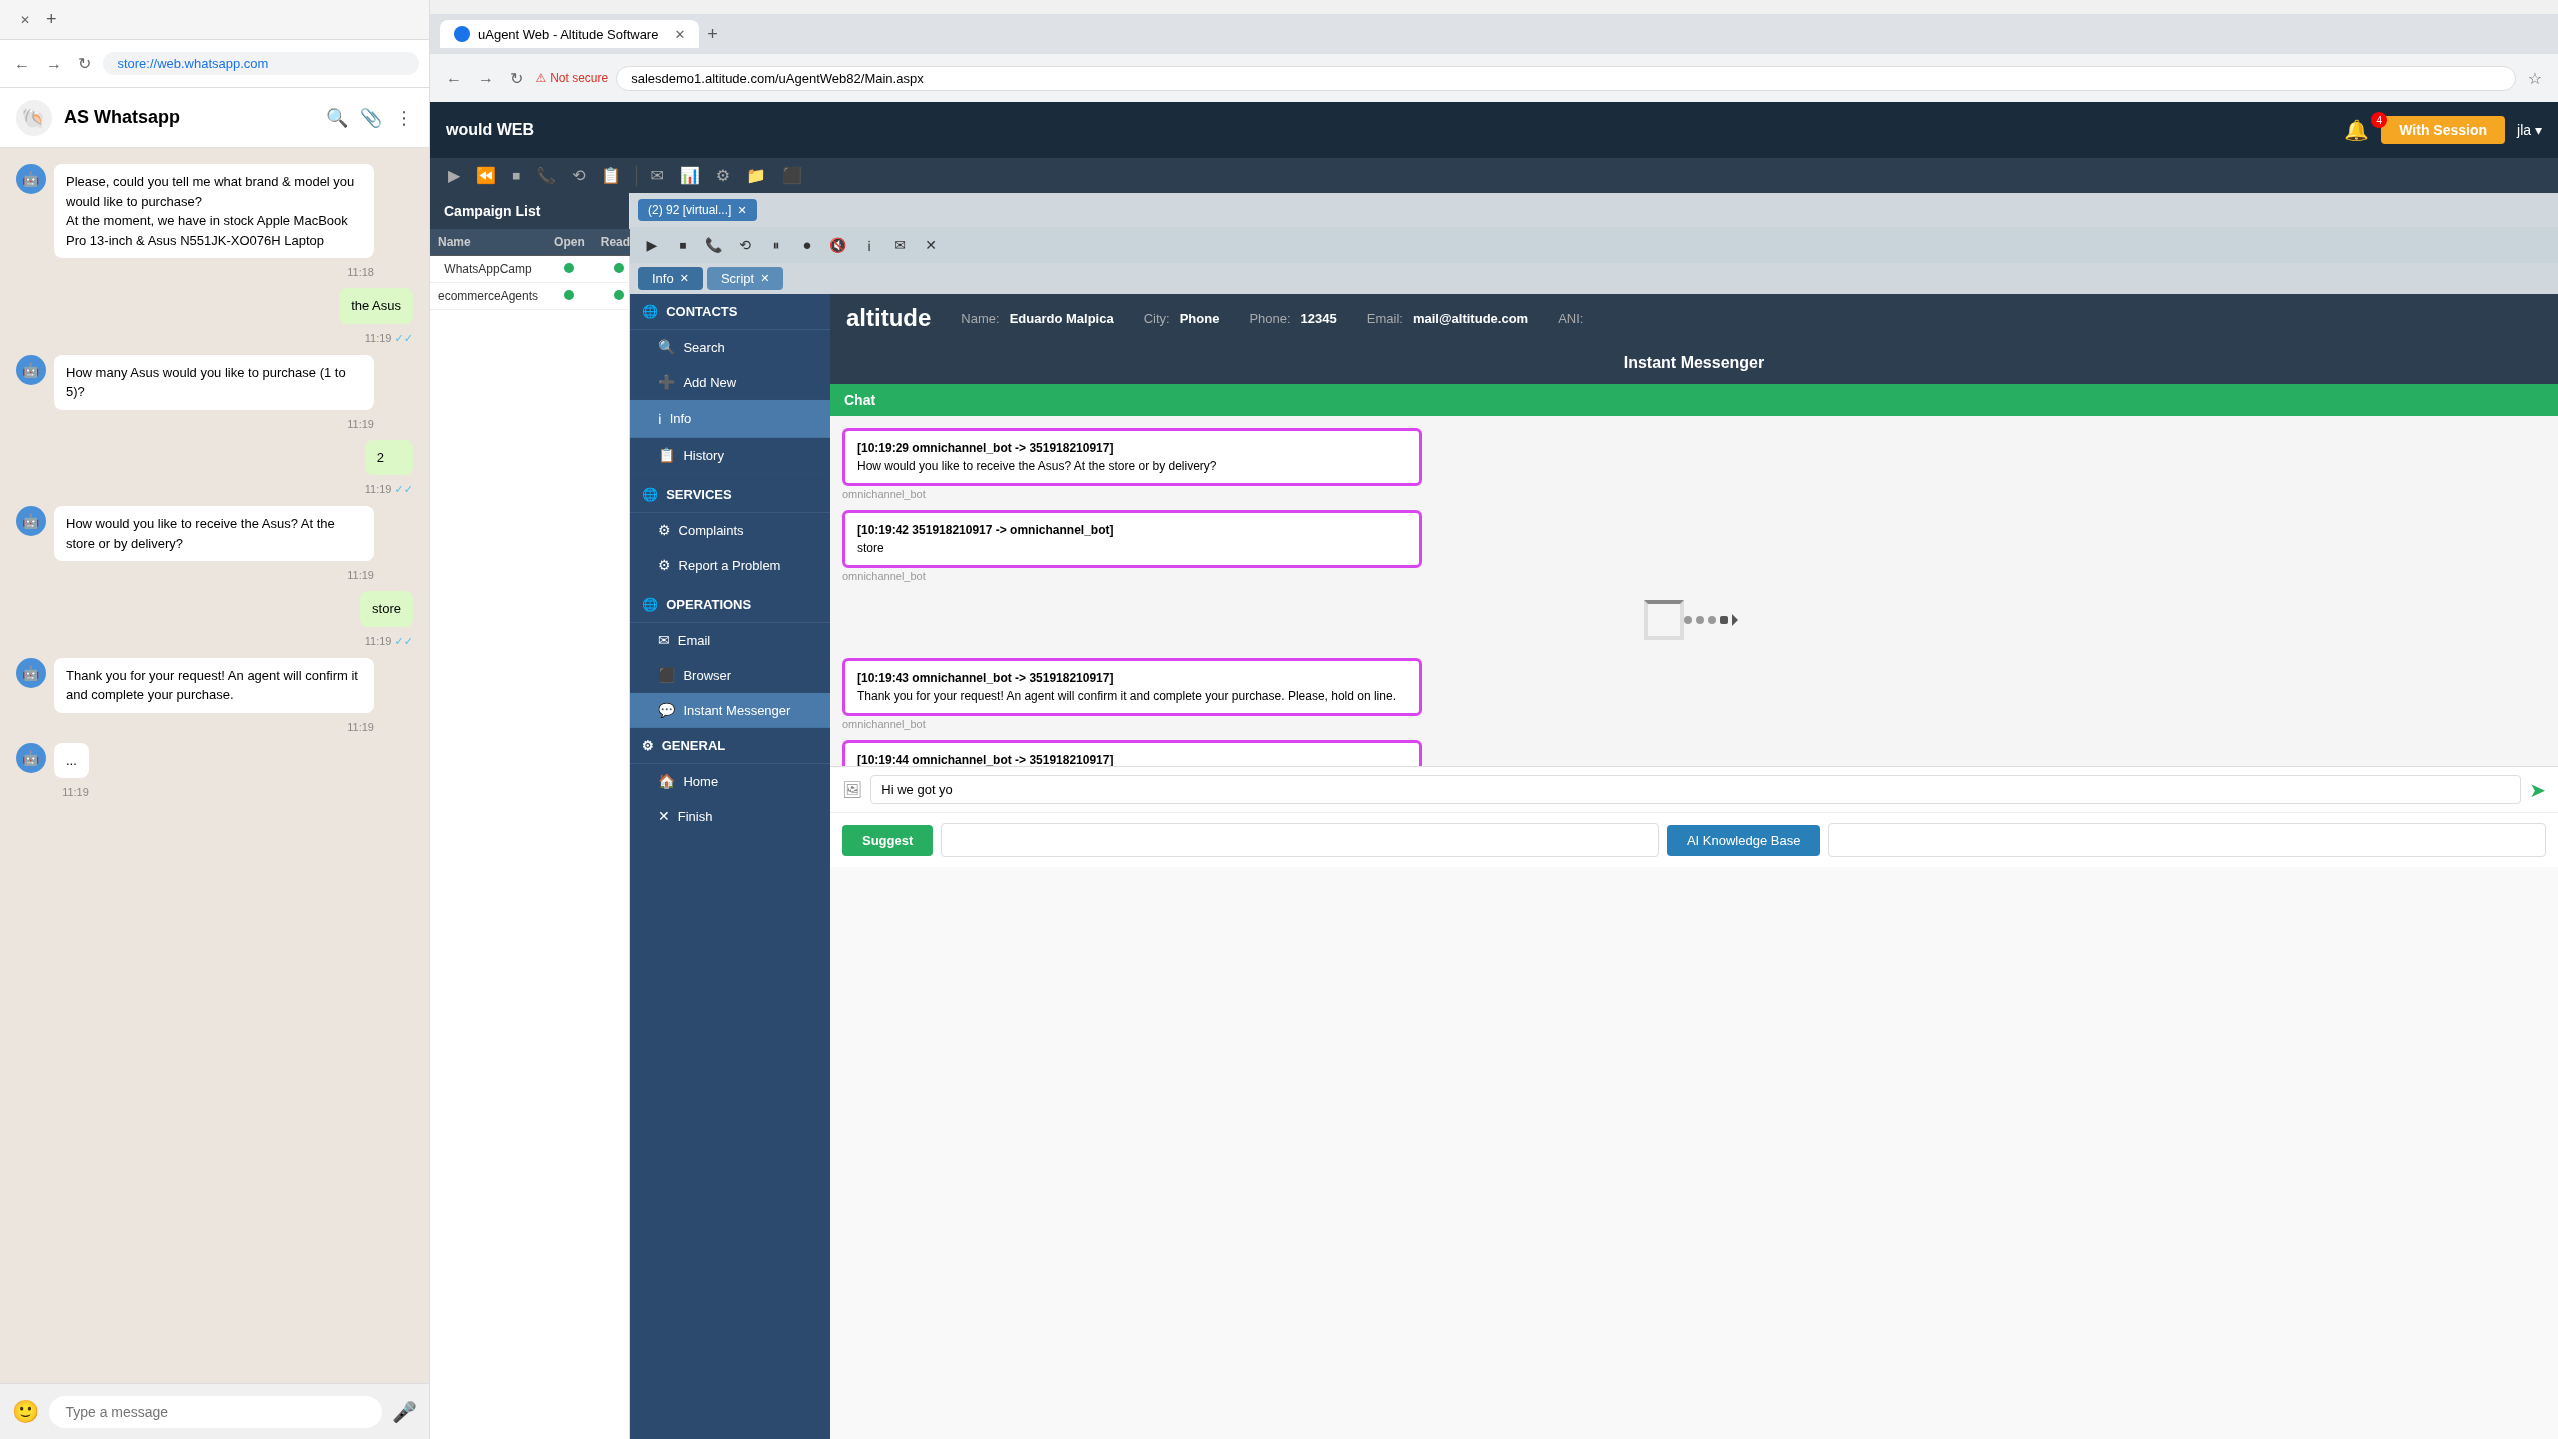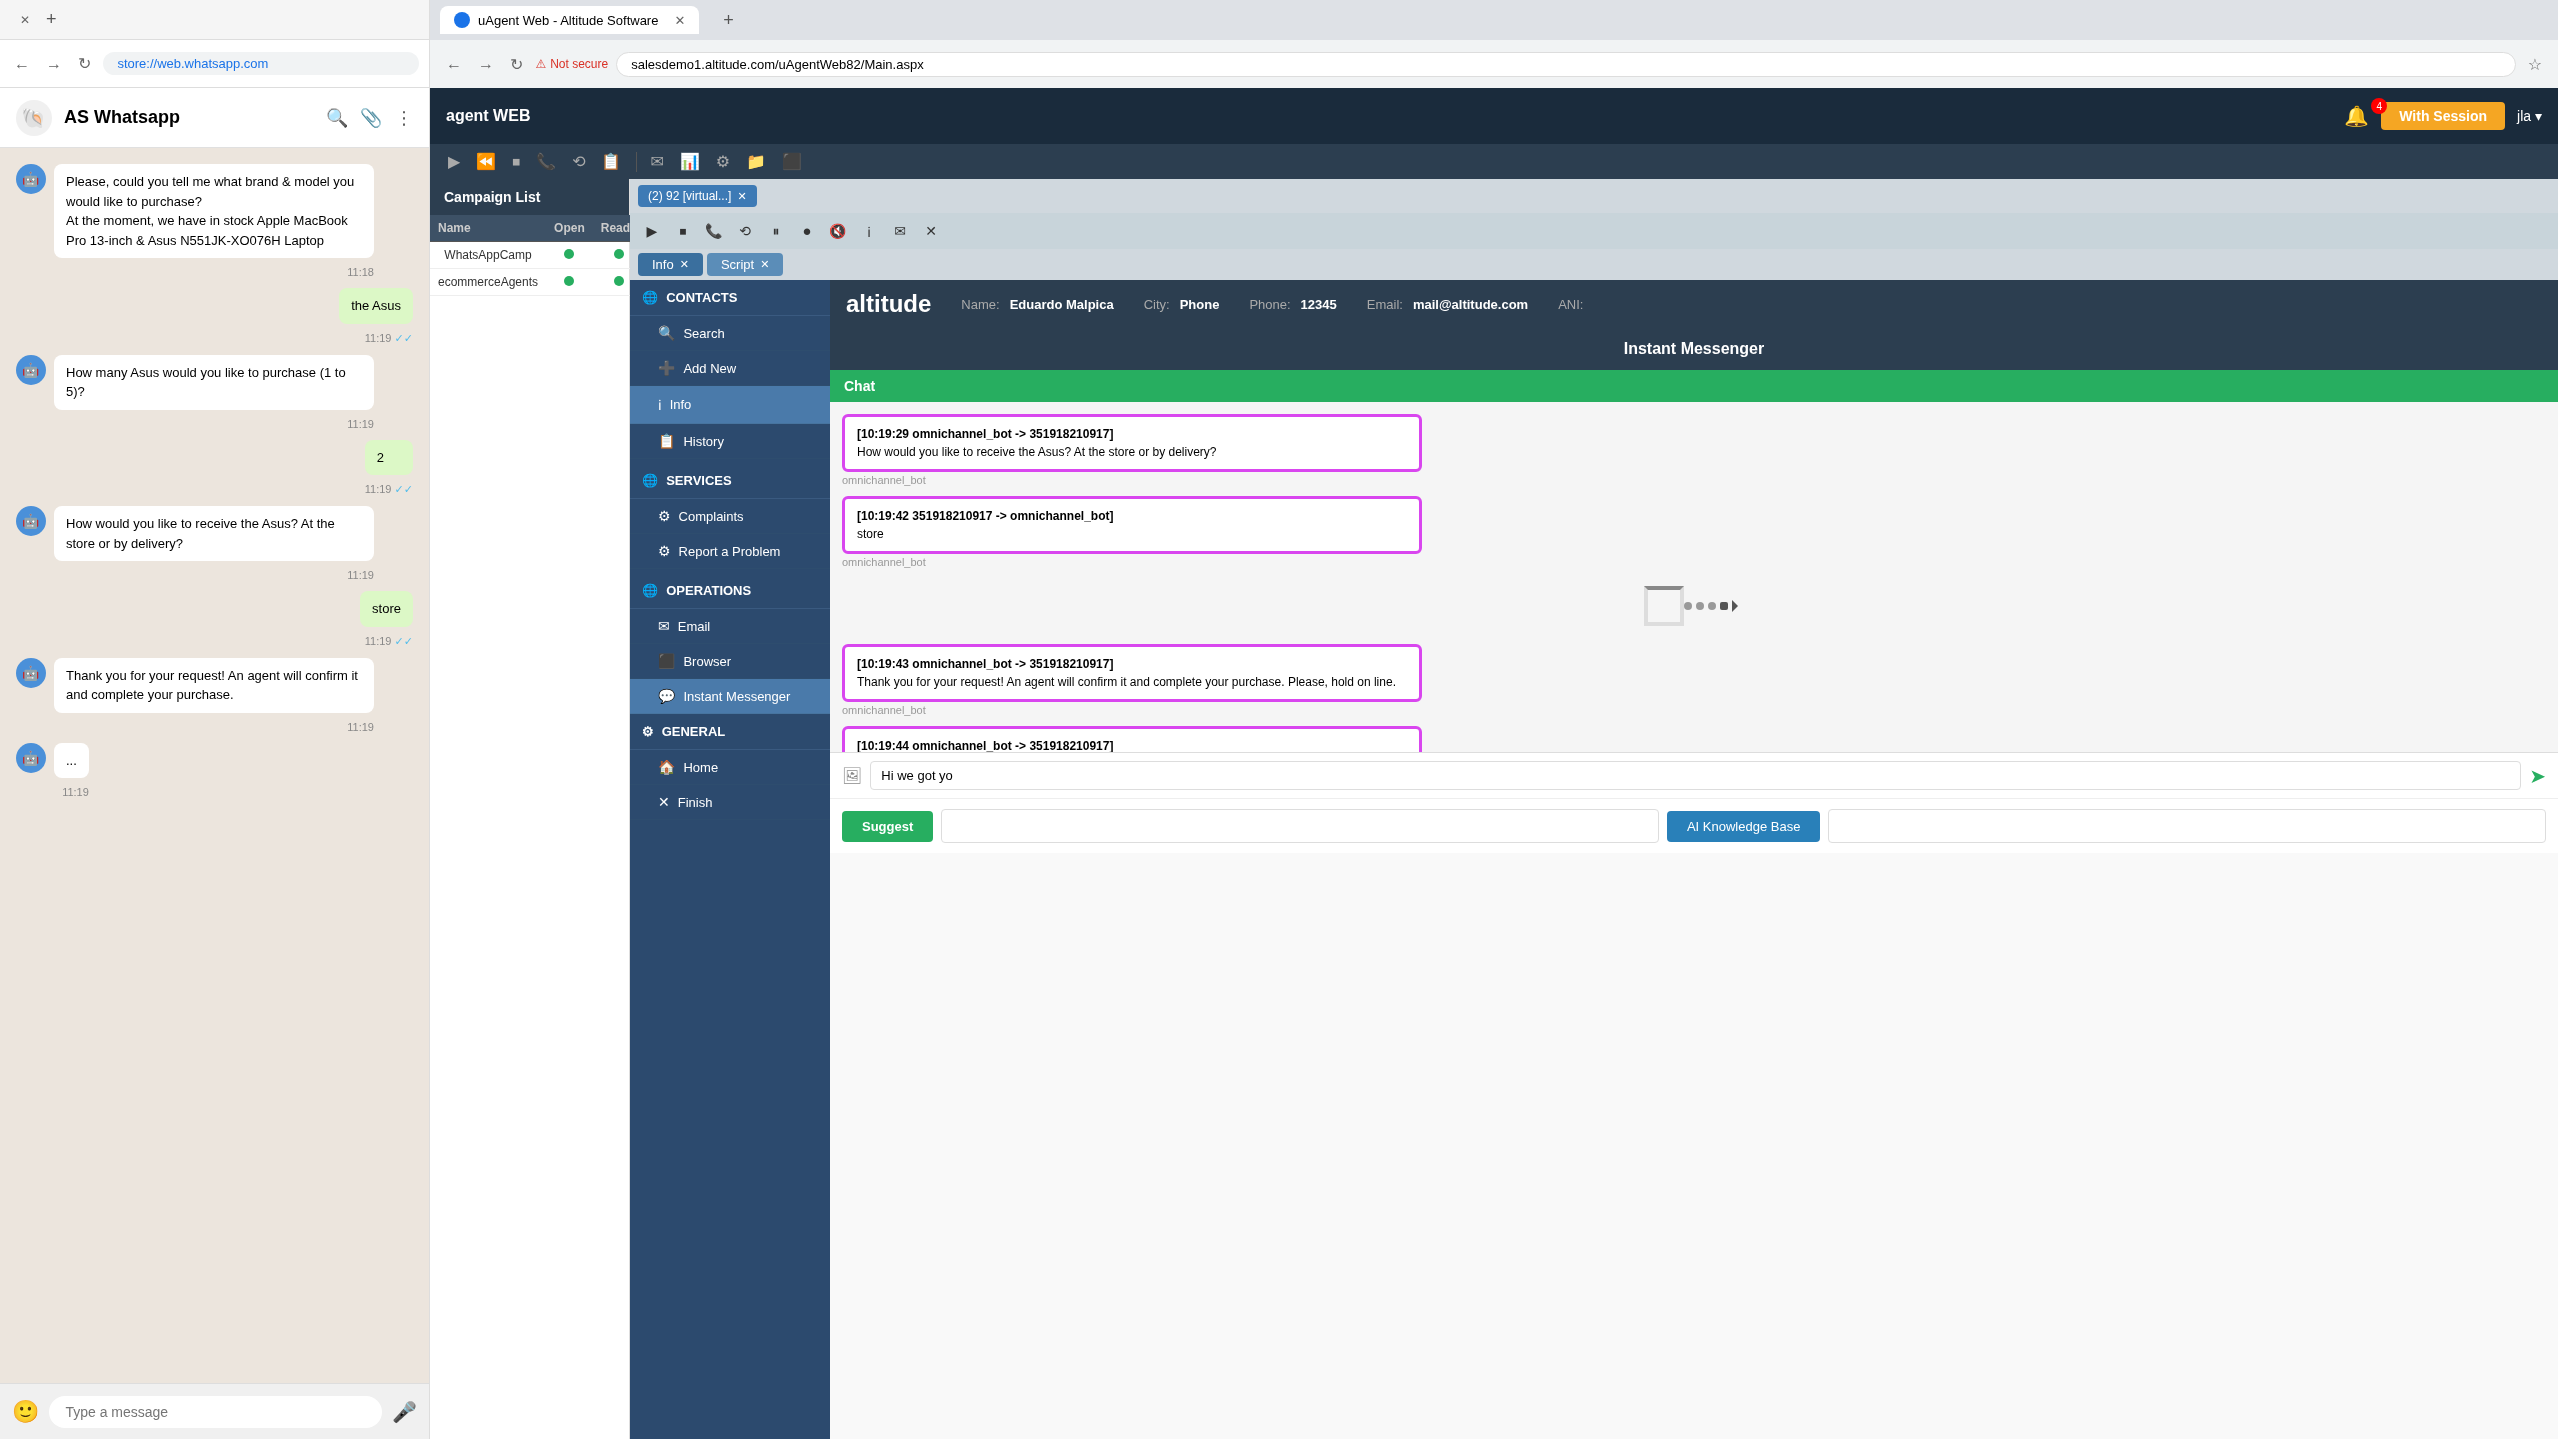--- a/index.html
+++ b/index.html
@@ -144,21 +144,22 @@
       display: flex;
       flex-direction: column;
     }
 
     .browser-tab-bar {
       display: flex;
       align-items: center;
       background: #dee1e6;
       height: 40px;
       padding: 0 10px;
-      gap: 16px;
+      gap: 0;
+      margin-top: 14px;
     }
     .browser-tab {
       display: flex;
       align-items: center;
       gap: 8px;
       background: #fff;
       border-radius: 8px 8px 0 0;
       padding: 6px 14px;
       font-size: 13px;
       min-width: 200px;
@@ -642,21 +643,21 @@
       <span>⚠</span>
       <span>Not secure</span>
     </div>
     <div class="url-bar">salesdemo1.altitude.com/uAgentWeb82/Main.aspx</div>
     <span class="nav-btn">☆</span>
   </div>
 
   <div class="uagent-app">
 
     <div class="uagent-header">
-      <span class="uagent-title">agent WEB</span>
+      <span class="uagent-title">would WEB</span>
       <div style="position:relative;display:inline-block;">
         <span class="bell-icon">🔔</span>
         <span class="bell-badge">4</span>
       </div>
       <button class="with-session-btn">With Session</button>
       <span class="user-menu">jla ▾</span>
     </div>
 
     <div class="toolbar">
       <span class="toolbar-btn">▶</span>

